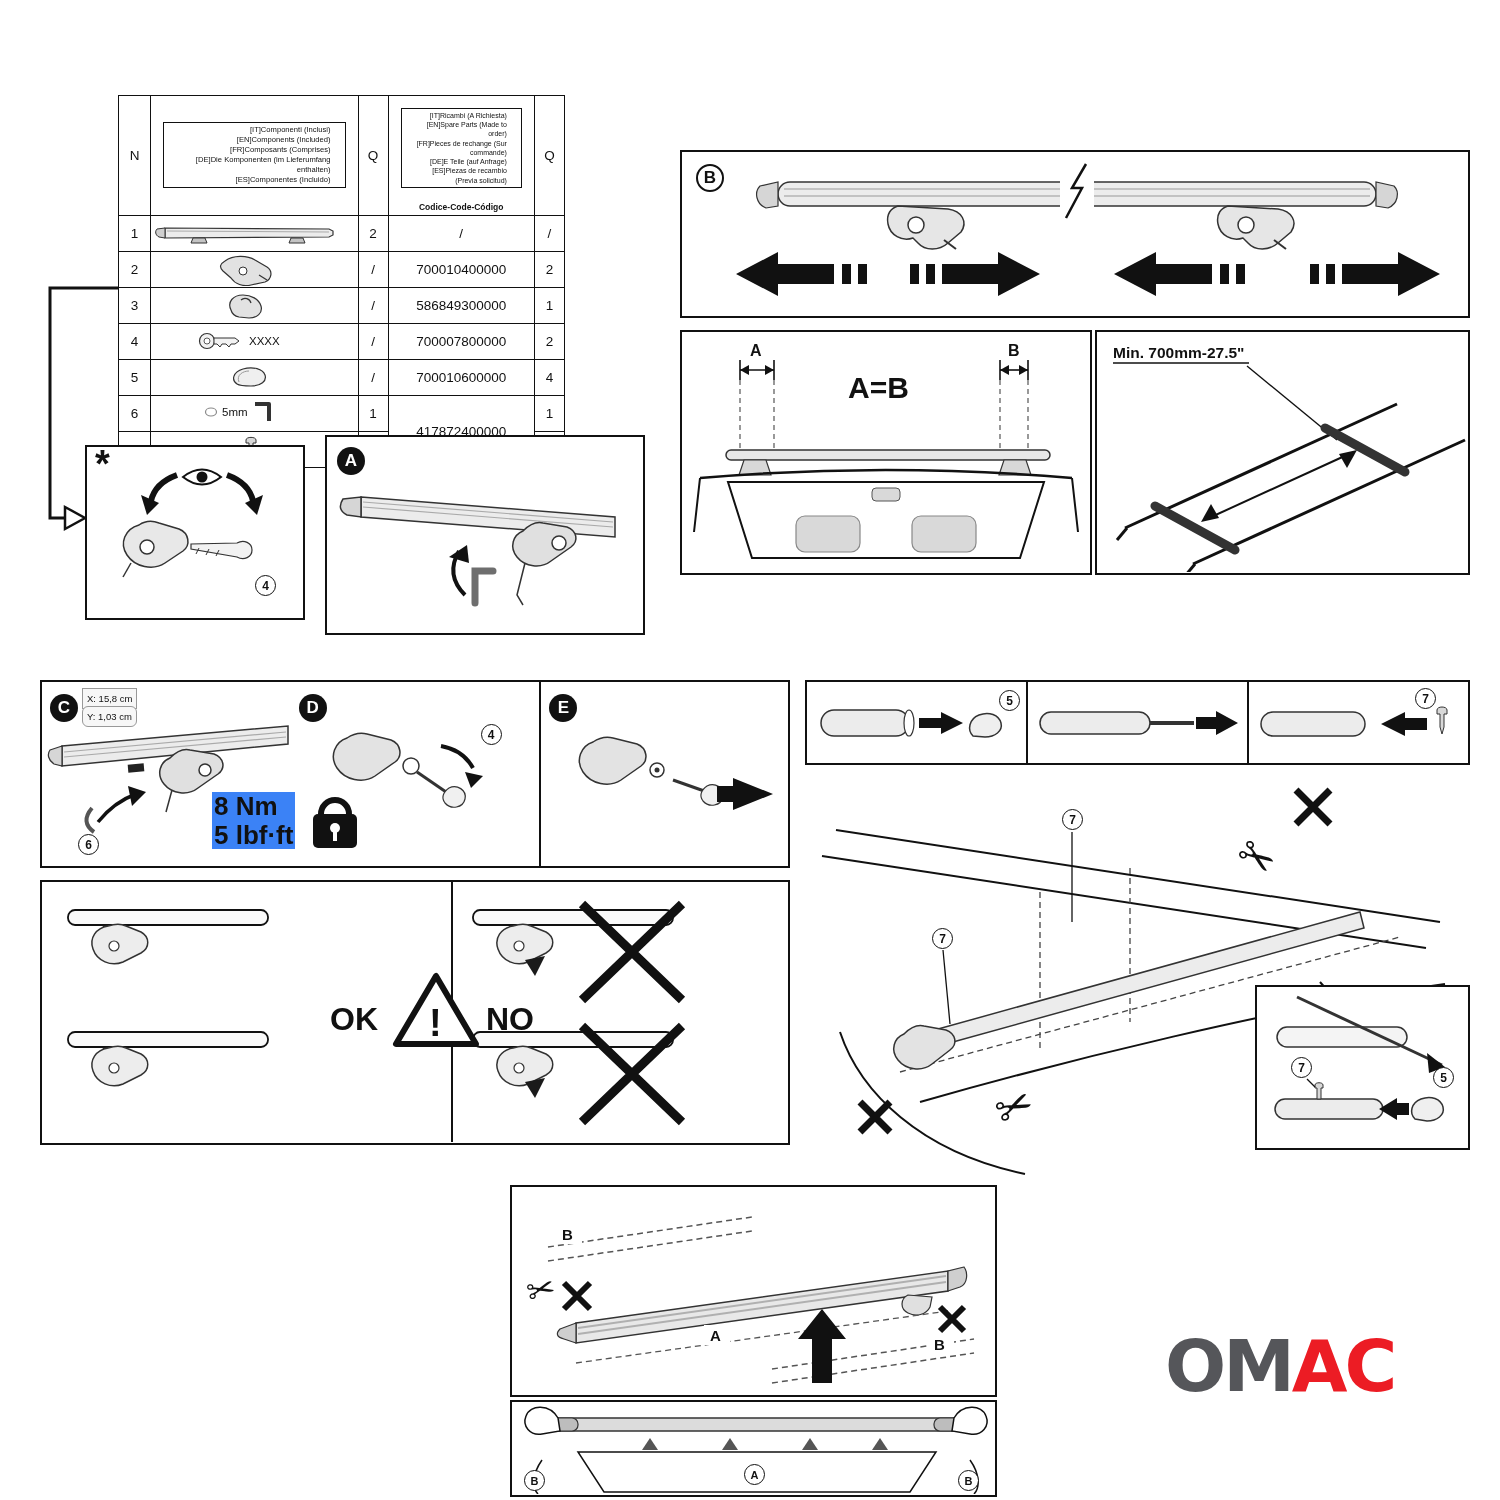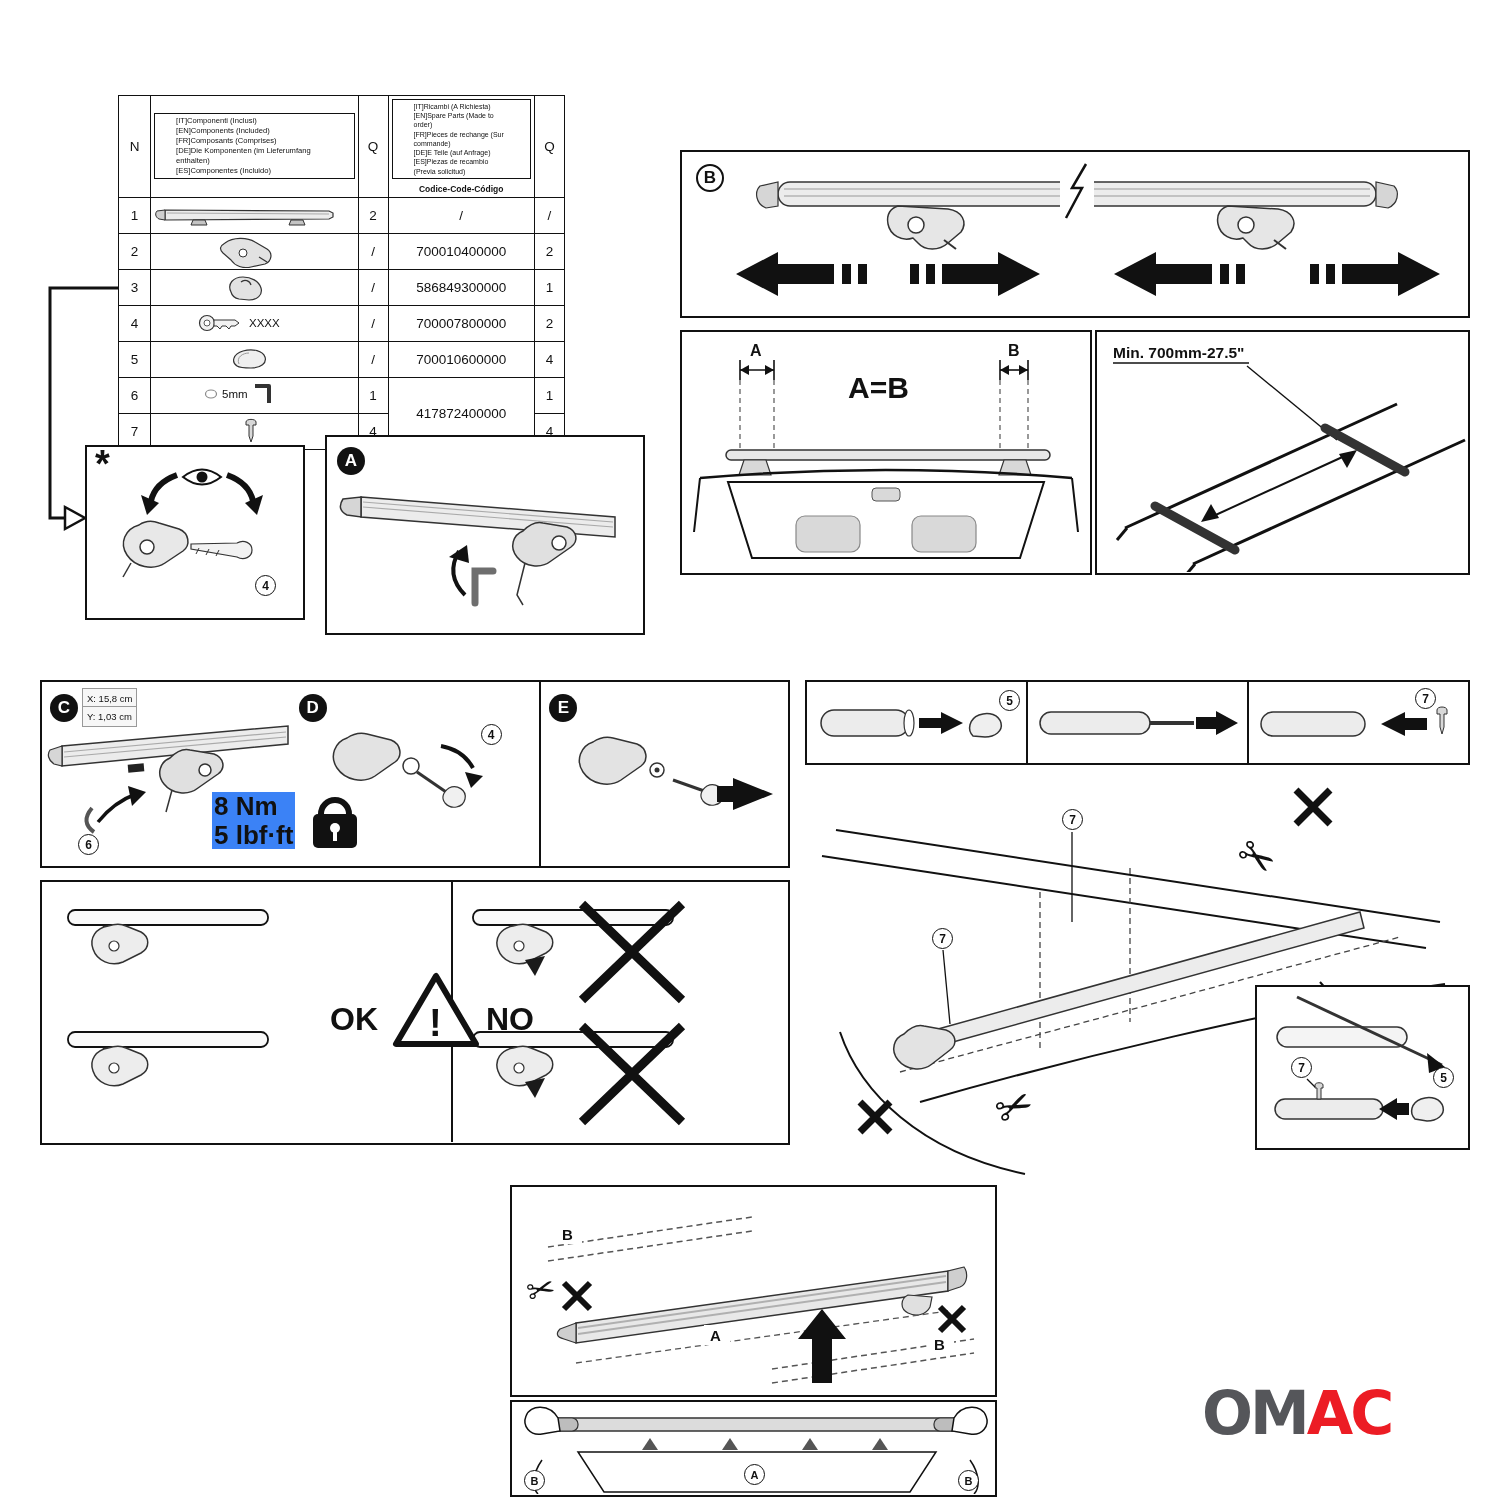--- a/index.html
+++ b/index.html
@@ -7,21 +7,21 @@
   body { font-family:"Liberation Sans","DejaVu Sans",sans-serif; color:#111; }
   #canvas { position:relative; width:1500px; height:1500px; background:#fff; overflow:hidden; }
   .panel { position:absolute; background:#fff; border:2.5px solid #111; }
   svg { display:block; }
   svg text { font-family:"Liberation Sans","DejaVu Sans",sans-serif; fill:#111; }
 
   
   #parts-table { left:118px; top:95px; width:447px; height:338px; border:none; }
   #parts-table table { border-collapse:collapse; width:100%; height:100%; table-layout:fixed; }
   #parts-table td { border:1.5px solid #111; text-align:center; vertical-align:middle; font-size:13.5px; padding:0; background:#fff; }
-  .langbox { font-size:7.6px; line-height:1.32; text-align:left; border:1px solid #111; margin:3px; padding:2px 21px; }
+  .langbox { font-size:7.6px; line-height:1.32; text-align:right; border:1px solid #111; margin:12px; padding:2px 14px; }
   .langbox.small { font-size:7px; }
   .codelabel { font-size:8.5px; text-align:center; padding:2px 0 3px 0;font-weight:bold; }
 
   
   .badge { position:absolute; width:28px; height:28px; border-radius:50%; display:flex; align-items:center; justify-content:center; font-weight:bold; font-size:17px; z-index:5; }
   .badge.dark { background:#111; color:#fff; }
   .badge.light { background:#fff; color:#111; border:2.5px solid #111; }
   .ref { position:absolute; width:21px; height:21px; border-radius:50%; border:1.6px solid #111; background:#fff; color:#111; display:flex; align-items:center; justify-content:center; font-size:12px; font-weight:600; z-index:5; }
   .ref.letter { font-size:11px; }
 
@@ -40,21 +40,21 @@
   #torque { position:absolute; left:170px; top:110px; font-size:26px; font-weight:800; line-height:1.1; background:#3b82f6; padding:0 2px; z-index:4; }
   #row-caps { left:805px; top:680px; width:665px; height:85px; display:flex; }
   #row-caps .cell { position:relative; width:221.6px; height:100%; }
   #row-caps .cell + .cell { border-left:2px solid #111; }
   #roof-ill { position:absolute; left:800px; top:772px; width:670px; height:440px; }
   #okno-panel { left:40px; top:880px; width:750px; height:265px; }
   #detail-box { left:1255px; top:985px; width:215px; height:165px; z-index:3; }
   #assembly-box { left:510px; top:1185px; width:487px; height:212px; z-index:3; }
   #rear-box { left:510px; top:1400px; width:487px; height:97px; z-index:3; }
 
-  #logo { position:absolute; left:1165px; top:1378px; font-size:60px; font-weight:800; letter-spacing:-3px; font-family:"DejaVu Sans","Liberation Sans",sans-serif;margin-left:37px; }
+  #logo { position:absolute; left:1165px; top:1324px; font-size:72px; font-weight:800; letter-spacing:-3px; font-family:"DejaVu Sans","Liberation Sans",sans-serif; }
   #logo .l { color:#55565A; }
   #logo .r { color:#EC1C24; }
 </style>
 </head>
 <body>
 
 <div id="canvas">
 
   <div id="parts-table" class="panel">
     <table>
@@ -317,21 +317,21 @@
       <polygon points="260,118 242,122 250,136" fill="#111"></polygon>
     </svg>
   </div>
 
   <div id="row-cde" class="panel">
     <div class="cell">
       <div class="badge dark" style="left:8px; top:12px;">
           <span>C</span>
         </div>
       <div class="dimlabel" style="left:40px; top:6px;">X: 15,8 cm</div>
-      <div class="dimlabel" style="left:40px; top:24px;">Y: 1,03 cm</div>
+      <div class="dimlabel" style="left:40px; top:24px;border-radius:6px;">Y: 1,03 cm</div>
       <svg width="248" height="184" viewBox="0 0 248 184">
         <path d="M20,64 L246,44 L246,62 L20,84 Z" fill="#ececec" stroke="#333" stroke-width="1.5"></path>
         <path d="M8,68 L20,64 L20,84 L12,82 C6,78 5,72 8,68 Z" fill="#d6d6d6" stroke="#333" stroke-width="1.2"></path>
         <line x1="22" y1="70" x2="244" y2="50" stroke="#aaa" stroke-width="1.2"></line>
         <line x1="22" y1="75" x2="244" y2="55" stroke="#aaa" stroke-width="1.2"></line>
         <rect x="86" y="82" width="16" height="8" fill="#222" transform="rotate(-5 94 86)"></rect>
         <path d="M128,76 C118,80 114,92 122,102 C130,112 146,114 156,106 L176,92 C184,86 182,76 172,72 L148,68 C140,66 134,70 128,76 Z" fill="#e0e0e0" stroke="#333" stroke-width="1.5"></path>
         <circle cx="163" cy="88" r="6" fill="#fff" stroke="#333" stroke-width="1.5"></circle>
         <path d="M130,108 l-6,22" stroke="#333" stroke-width="1.5"></path>
         <path d="M50,126 q-12,14 2,24" fill="none" stroke="#555" stroke-width="4"></path>

